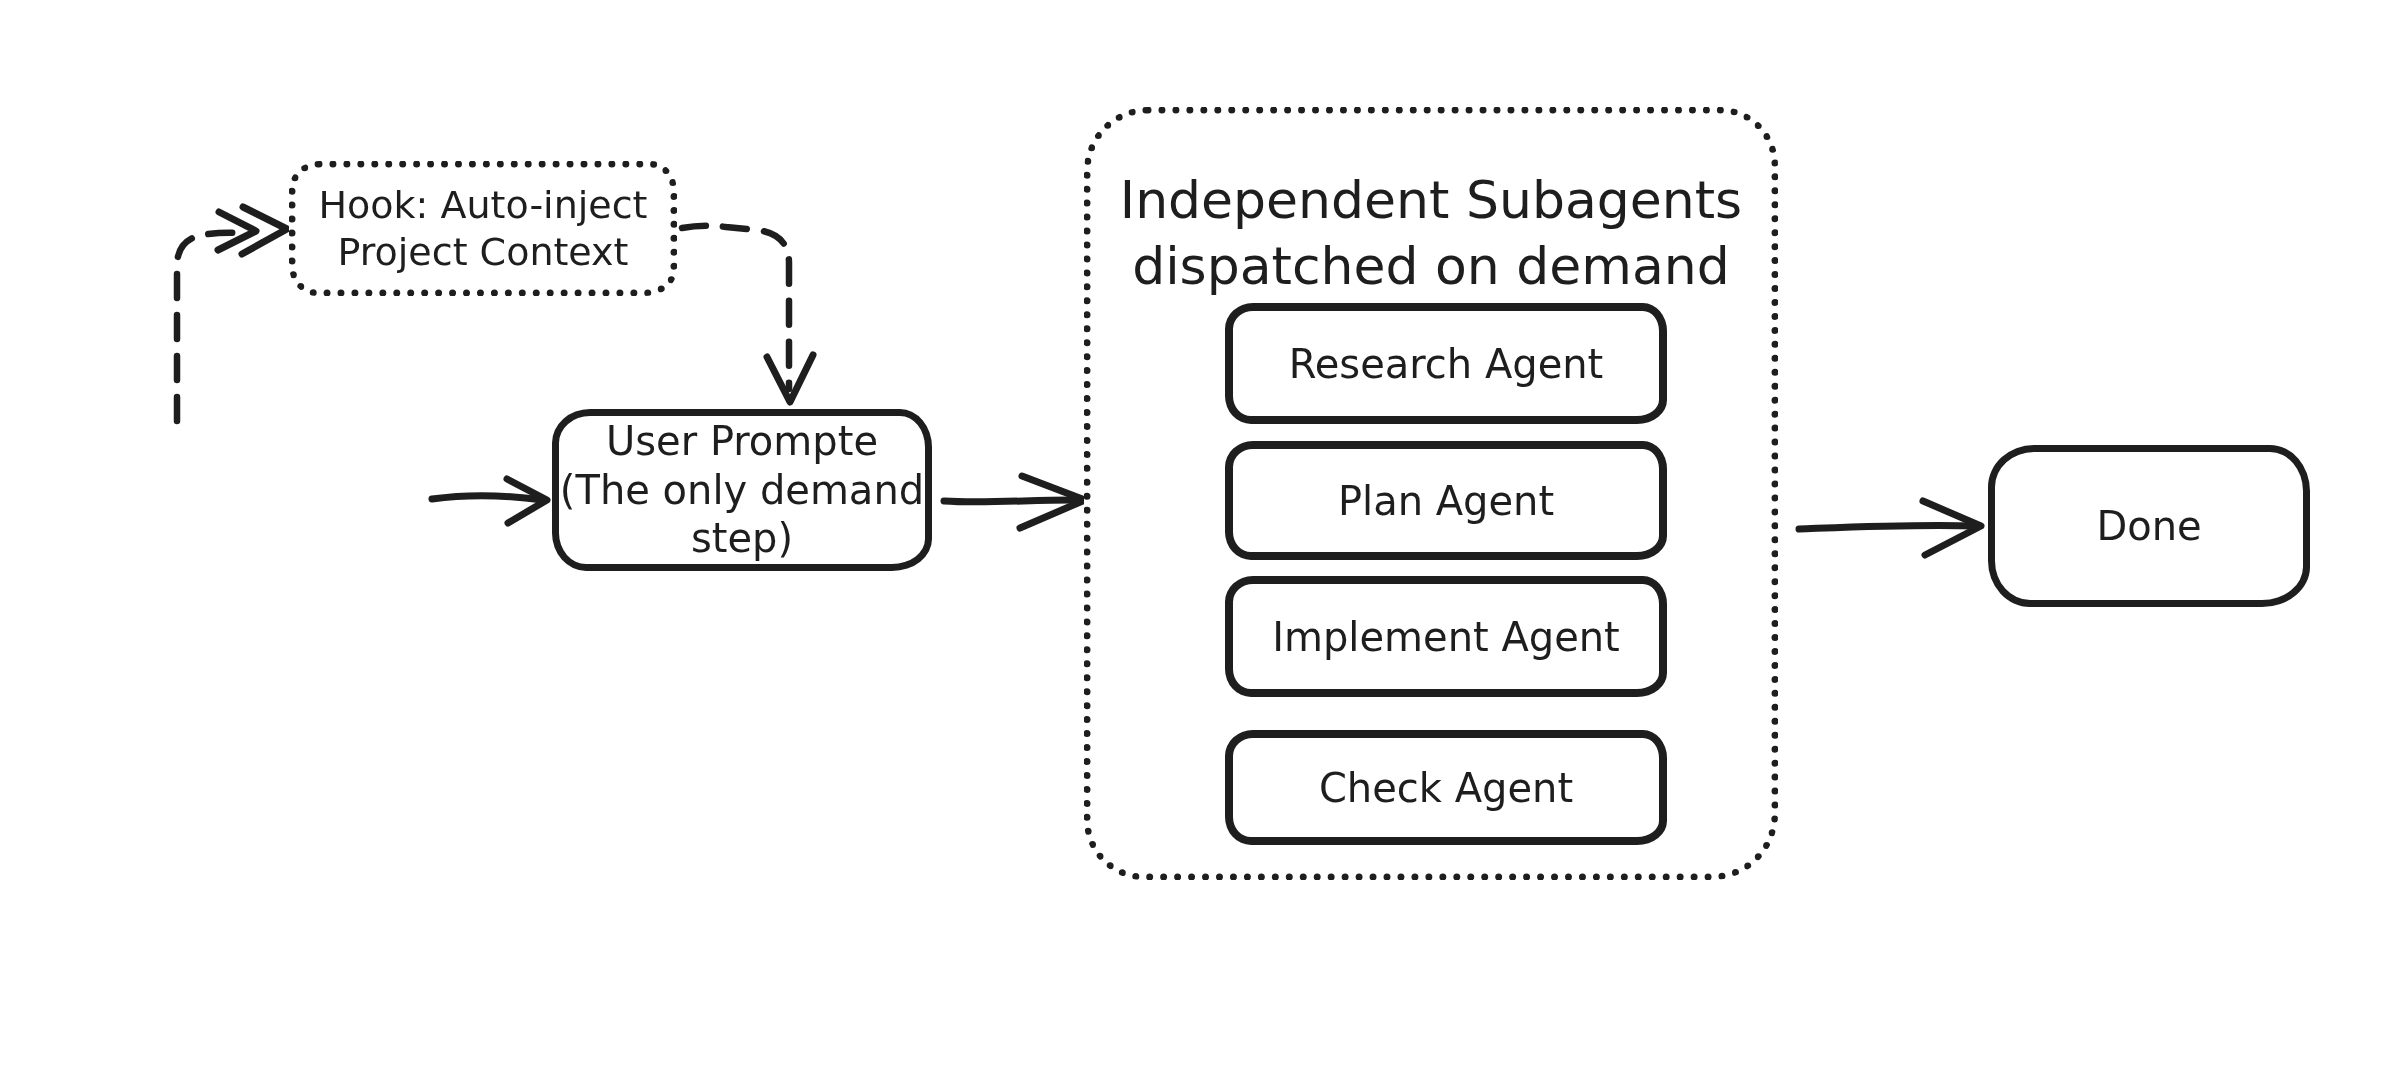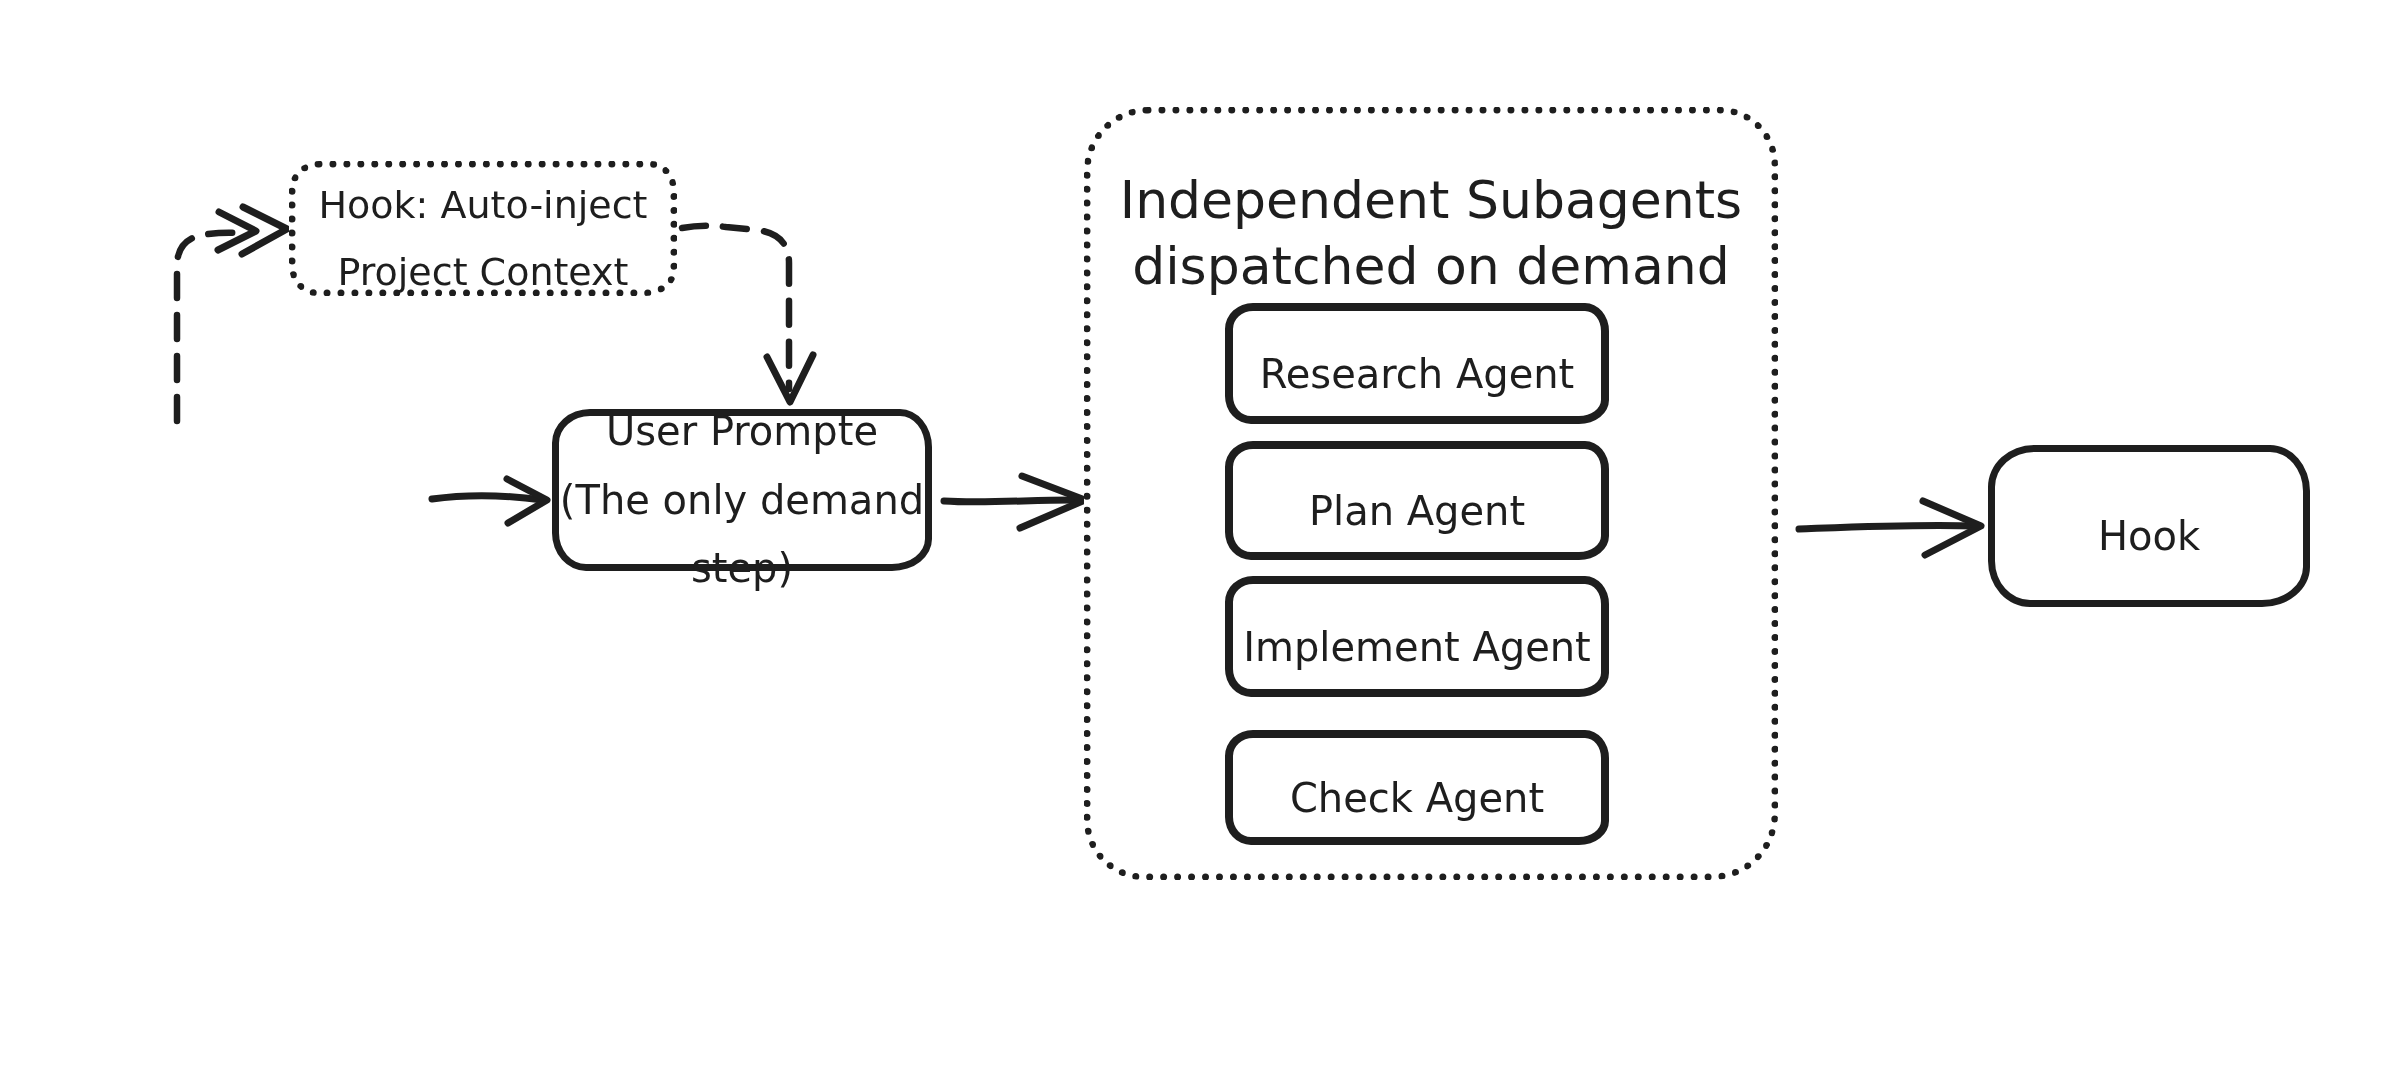--- a/index.html
+++ b/index.html
@@ -23,21 +23,21 @@
     border: 7px solid #1e1e1e;
     display: flex;
     flex-direction: column;
     align-items: center;
     justify-content: center;
     text-align: center;
     font-size: 40px;
     line-height: 1.2;
     color: #1e1e1e;
   }
-  .node .line { white-space: nowrap; margin-top: 20px; }
+  .node .line { white-space: nowrap; }
   .node-session {
     left: 103px; top: 425px; width: 320px; height: 148px;
     border-radius: 36px 30px 38px 32px / 32px 36px 30px 36px;
   }
   .node-hook {
     left: 289px; top: 161px; width: 388px; height: 135px;
     border: 7px dotted #1e1e1e;
     border-radius: 30px 26px 32px 28px / 28px 30px 26px 30px;
     font-size: 38px;
     line-height: 1.22;
@@ -57,21 +57,21 @@
   }
   .subagents-title {
     position: absolute;
     left: 0; right: 0; top: 54px;
     text-align: center;
     font-size: 52px;
     line-height: 1.26;
     color: #1e1e1e;
   }
   .agent {
-    left: 134px; width: 384px;
+    left: 134px; width: 442px;
     border-radius: 28px 24px 30px 26px / 26px 28px 24px 28px;
     border-width: 8px;
   }
   .agent-research  { top: 189px; height: 121px; }
   .agent-plan      { top: 327px; height: 119px; }
   .agent-implement { top: 462px; height: 121px; }
   .agent-check     { top: 616px; height: 115px; }
   .node-done {
     left: 1988px; top: 445px; width: 322px; height: 162px;
     border-radius: 46px 40px 48px 42px / 42px 46px 40px 46px;
@@ -152,16 +152,16 @@
     </div>
     <div class="node agent agent-implement">
       <div class="line">Implement Agent</div>
     </div>
     <div class="node agent agent-check">
       <div class="line">Check Agent</div>
     </div>
   </div>
 
   <div class="node node-done">
-    <div class="line">Hook</div>
+    <div class="line">Done</div>
   </div>
 
 </div>
 
 </body></html>

